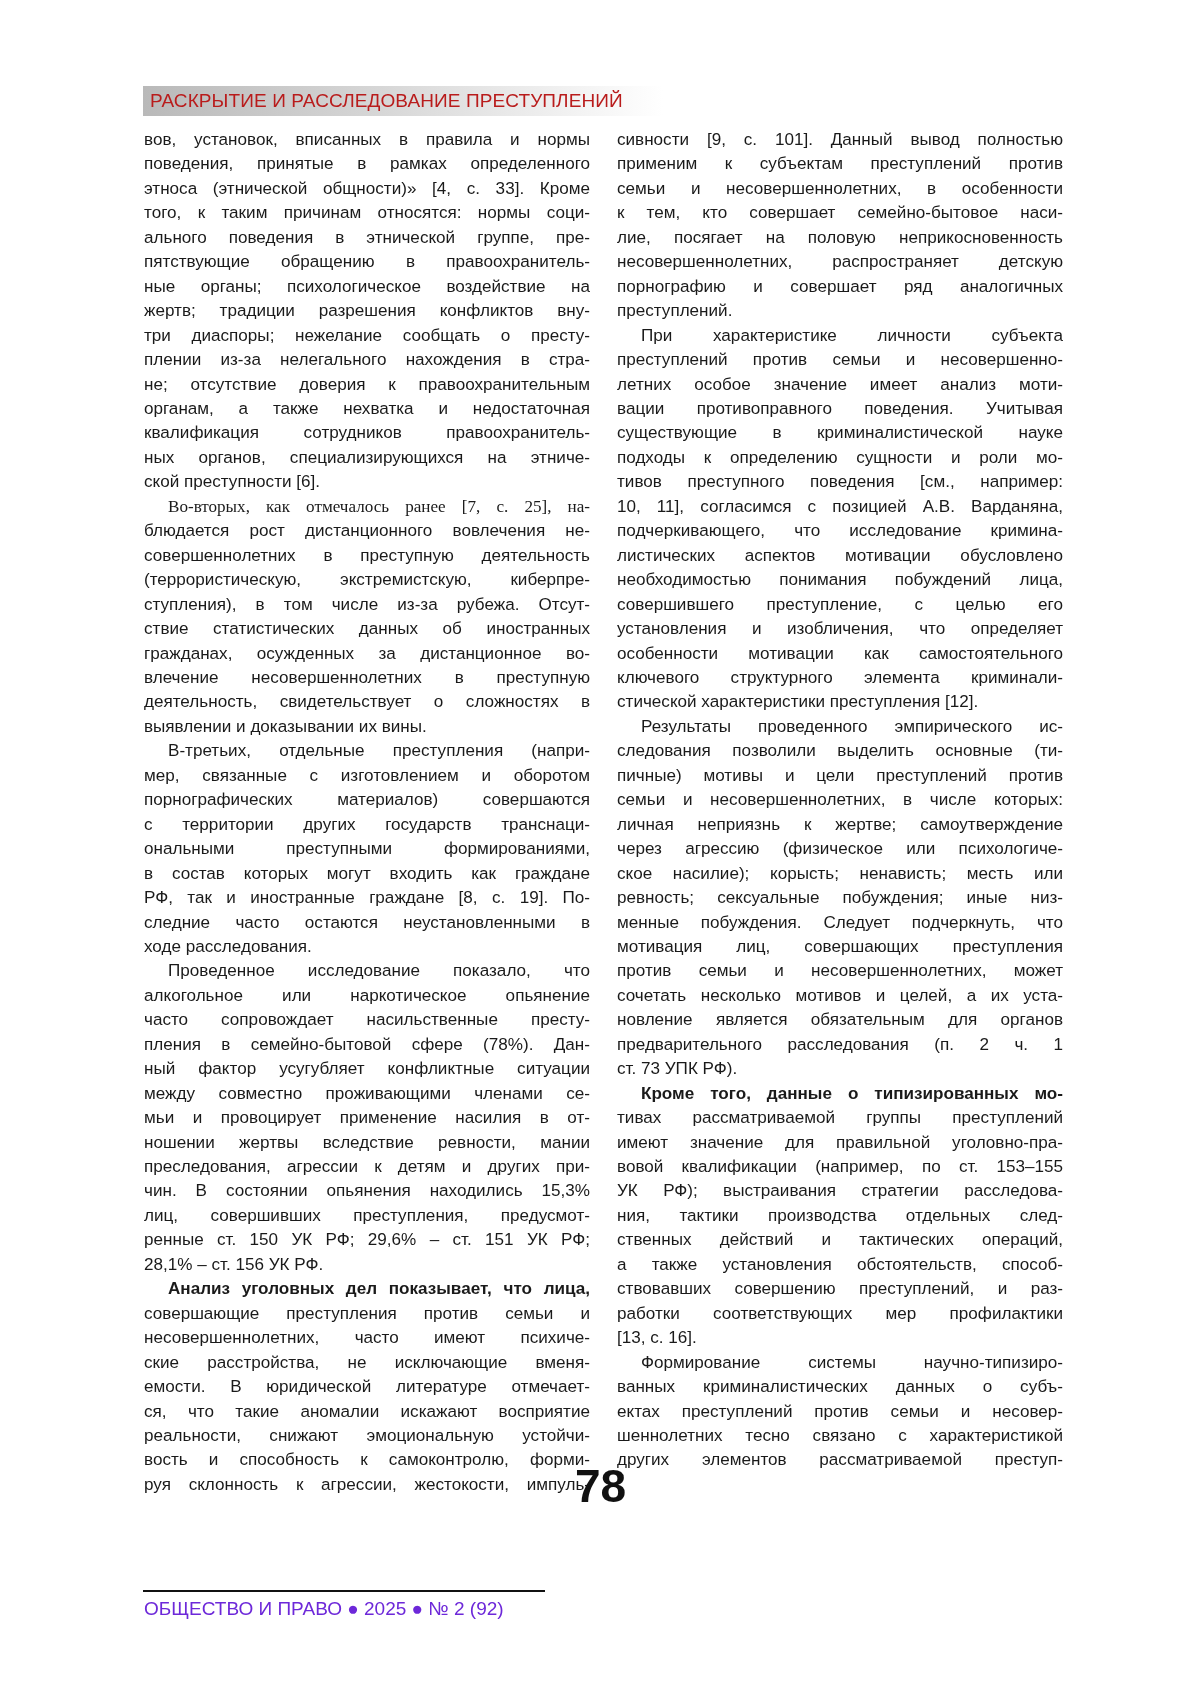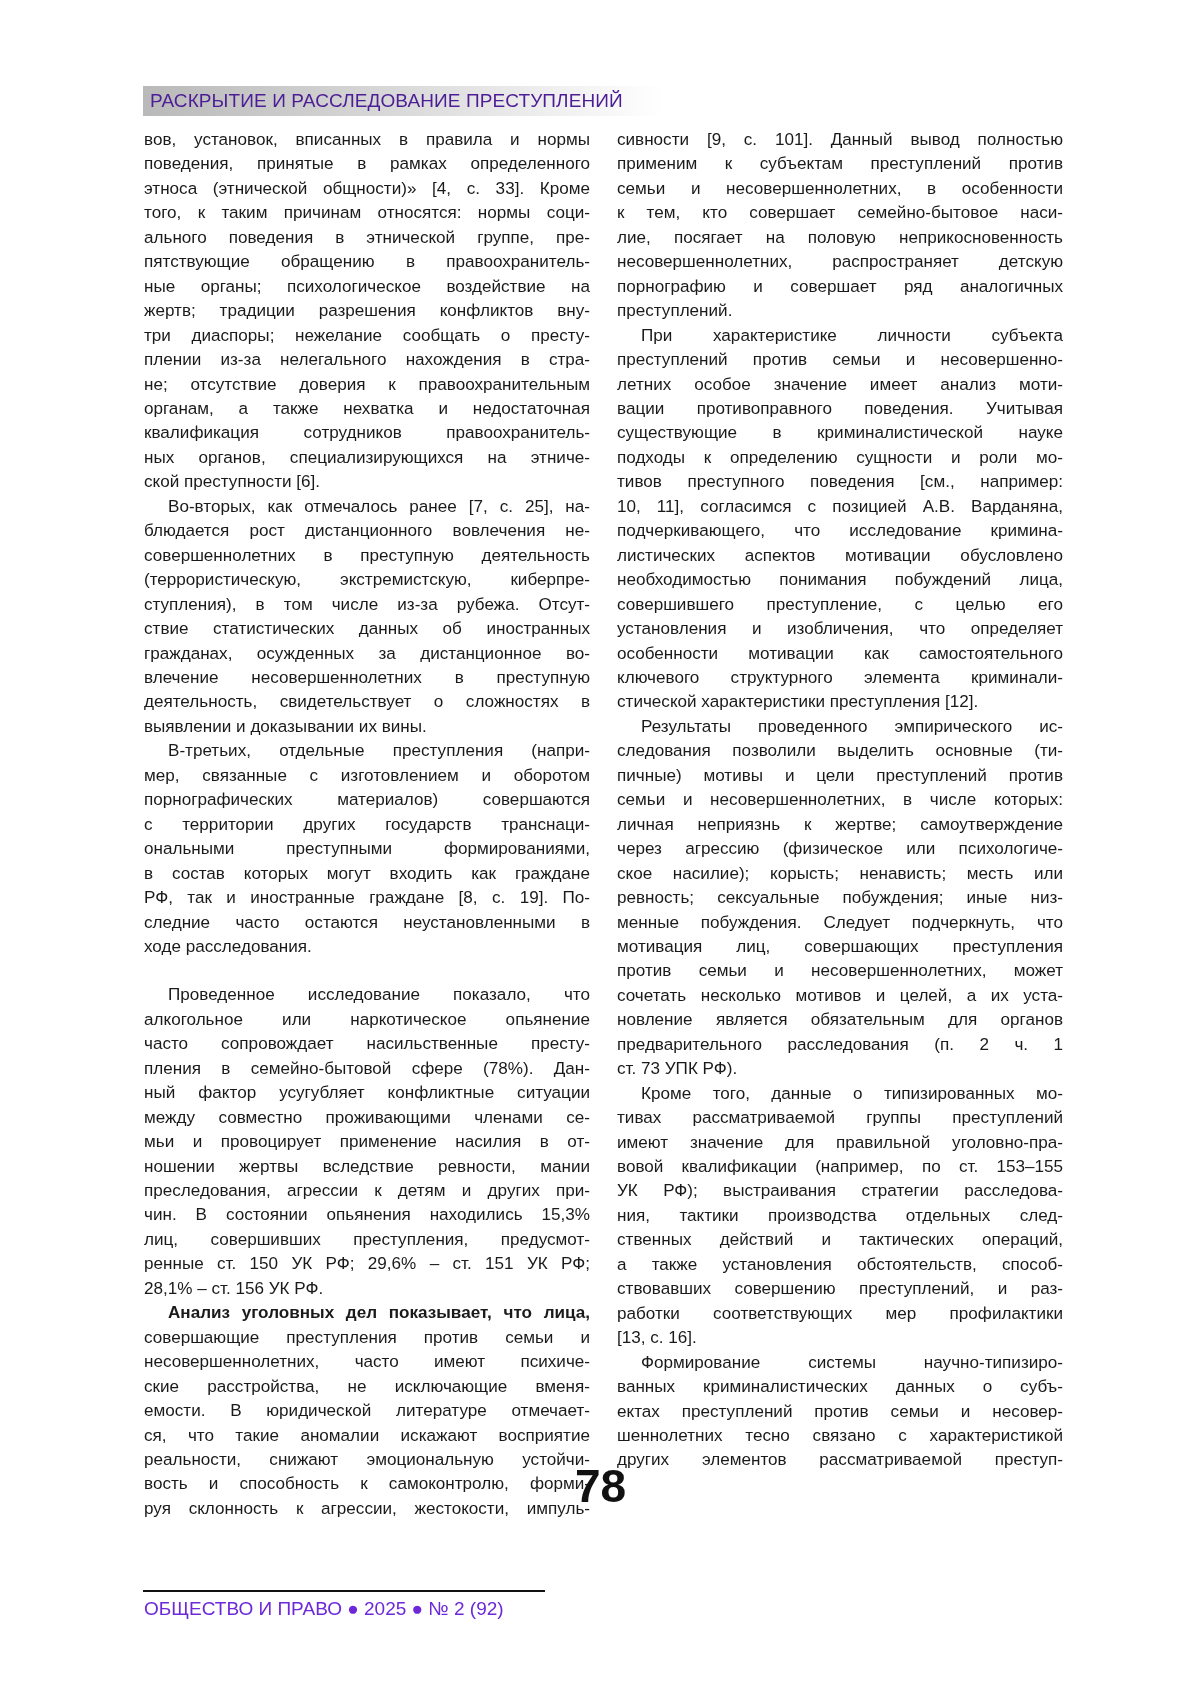--- a/index.html
+++ b/index.html
@@ -6,21 +6,21 @@
   body {
     width: 1200px; height: 1698px; position: relative; overflow: hidden;
     font-family: "Liberation Sans", sans-serif; color: #1a1a1a;
   }
   .header-bar {
     position: absolute; left: 143px; top: 86px; width: 520px; height: 30px;
     background: linear-gradient(to right, #b9b9b9 0%, #d6d6d6 45%, #ffffff 100%);
   }
   .header-title {
     position: absolute; left: 150px; top: 90px;
-    font-size: 19px; letter-spacing: 0.1px; color: #4c1d95; white-space: nowrap;
+    font-size: 19px; letter-spacing: 0.1px; color: #b91c1c; white-space: nowrap;
   }
   .column {
     position: absolute; top: 128px; width: 446px;
     font-size: 17.1px; line-height: 24.45px; text-align: justify;
     hyphens: manual;
   }
   .col-left { left: 144px; }
   .col-right { left: 617px; width: 446px; }
   .column p { margin: 0; text-indent: 0; }
   .column .line { display: block; text-align: justify; text-align-last: justify; white-space: nowrap; overflow: visible; }
@@ -53,21 +53,21 @@
       <span class="line">жертв; традиции разрешения конфликтов вну-</span>
       <span class="line">три диаспоры; нежелание сообщать о престу-</span>
       <span class="line">плении из-за нелегального нахождения в стра-</span>
       <span class="line">не; отсутствие доверия к правоохранительным</span>
       <span class="line">органам, а также нехватка и недостаточная</span>
       <span class="line">квалификация сотрудников правоохранитель-</span>
       <span class="line">ных органов, специализирующихся на этниче-</span>
       <span class="line last">ской преступности [6].</span>
     </p>
     <p>
-      <span class="line" style="padding-left: 24px;">Во-вторых, как отмечалось ранее [7, с. 25], на-</span>
+      <span class="line" style="padding-left: 24px; font-family: Liberation Serif, serif;">Во-вторых, как отмечалось ранее [7, с. 25], на-</span>
       <span class="line">блюдается рост дистанционного вовлечения не-</span>
       <span class="line">совершеннолетних в преступную деятельность</span>
       <span class="line">(террористическую, экстремистскую, киберпре-</span>
       <span class="line">ступления), в том числе из-за рубежа. Отсут-</span>
       <span class="line">ствие статистических данных об иностранных</span>
       <span class="line">гражданах, осужденных за дистанционное во-</span>
       <span class="line">влечение несовершеннолетних в преступную</span>
       <span class="line">деятельность, свидетельствует о сложностях в</span>
       <span class="line last">выявлении и доказывании их вины.</span>
     </p>
@@ -76,21 +76,21 @@
       <span class="line">мер, связанные с изготовлением и оборотом</span>
       <span class="line">порнографических материалов) совершаются</span>
       <span class="line">с территории других государств транснаци-</span>
       <span class="line">ональными преступными формированиями,</span>
       <span class="line">в состав которых могут входить как граждане</span>
       <span class="line">РФ, так и иностранные граждане [8, с. 19]. По-</span>
       <span class="line">следние часто остаются неустановленными в</span>
       <span class="line last">ходе расследования.</span>
     </p>
     <p>
-      <span class="line" style="padding-left: 24px; margin-top: 24px;">Проведенное исследование показало, что</span>
+      <span class="line" style="padding-left: 24px;">Проведенное исследование показало, что</span>
       <span class="line">алкогольное или наркотическое опьянение</span>
       <span class="line">часто сопровождает насильственные престу-</span>
       <span class="line">пления в семейно-бытовой сфере (78%). Дан-</span>
       <span class="line">ный фактор усугубляет конфликтные ситуации</span>
       <span class="line">между совместно проживающими членами се-</span>
       <span class="line">мьи и провоцирует применение насилия в от-</span>
       <span class="line">ношении жертвы вследствие ревности, мании</span>
       <span class="line">преследования, агрессии к детям и других при-</span>
       <span class="line">чин. В состоянии опьянения находились 15,3%</span>
       <span class="line">лиц, совершивших преступления, предусмот-</span>
@@ -149,21 +149,21 @@
       <span class="line">ревность; сексуальные побуждения; иные низ-</span>
       <span class="line">менные побуждения. Следует подчеркнуть, что</span>
       <span class="line">мотивация лиц, совершающих преступления</span>
       <span class="line">против семьи и несовершеннолетних, может</span>
       <span class="line">сочетать несколько мотивов и целей, а их уста-</span>
       <span class="line">новление является обязательным для органов</span>
       <span class="line">предварительного расследования (п. 2 ч. 1</span>
       <span class="line last">ст. 73 УПК РФ).</span>
     </p>
     <p>
-      <span class="line" style="padding-left: 24px;">Кроме того, данные о типизированных мо-</span>
+      <span class="line" style="padding-left: 24px; font-weight: bold;">Кроме того, данные о типизированных мо-</span>
       <span class="line">тивах рассматриваемой группы преступлений</span>
       <span class="line">имеют значение для правильной уголовно-пра-</span>
       <span class="line">вовой квалификации (например, по ст. 153–155</span>
       <span class="line">УК РФ); выстраивания стратегии расследова-</span>
       <span class="line">ния, тактики производства отдельных след-</span>
       <span class="line">ственных действий и тактических операций,</span>
       <span class="line">а также установления обстоятельств, способ-</span>
       <span class="line">ствовавших совершению преступлений, и раз-</span>
       <span class="line">работки соответствующих мер профилактики</span>
       <span class="line last">[13, с. 16].</span>

